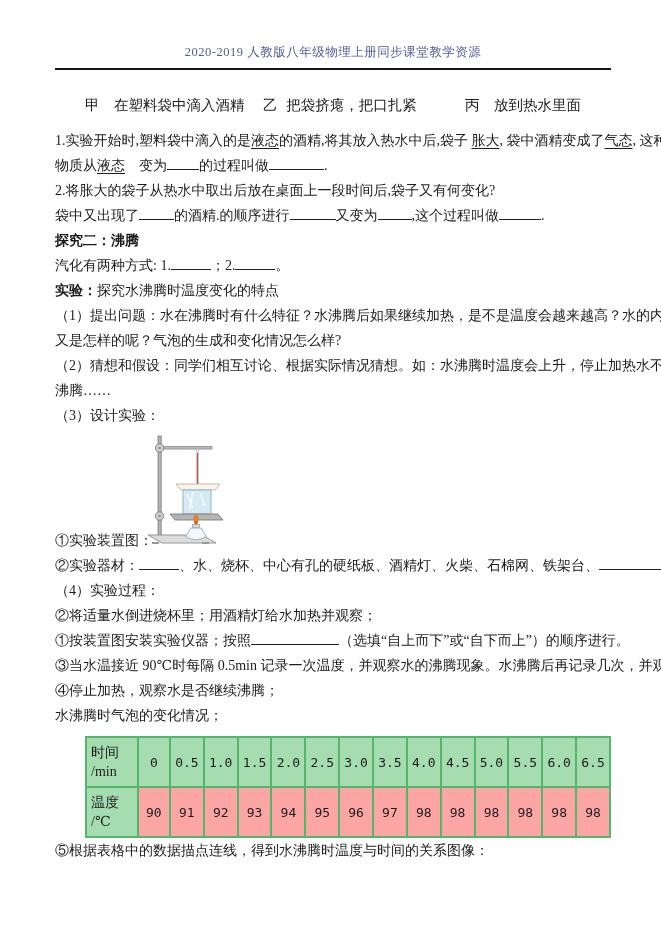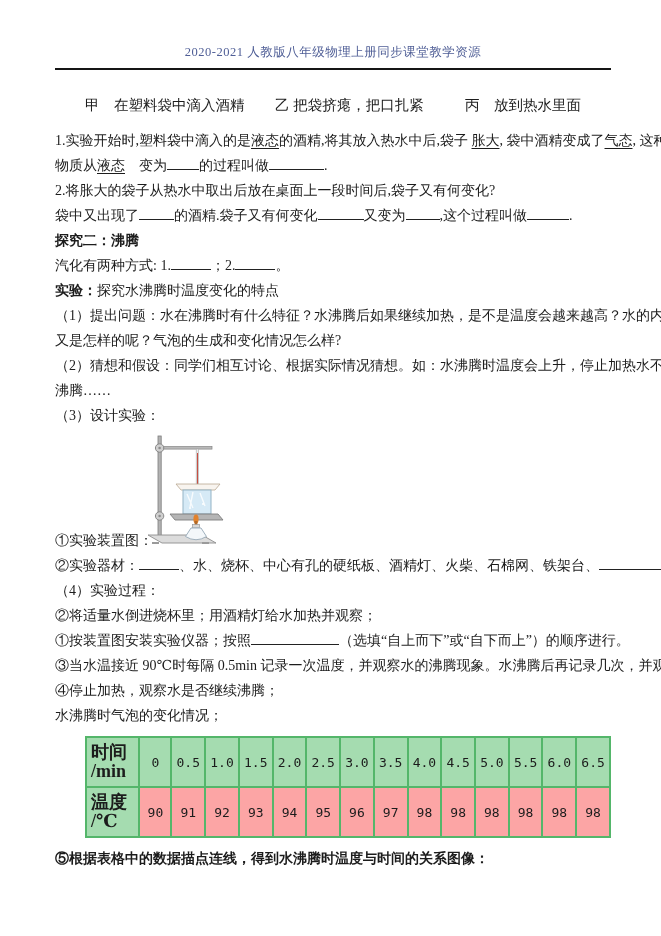--- a/index.html
+++ b/index.html
@@ -7,59 +7,59 @@
     width:661px;height:936px;background:#ffffff;overflow:hidden;position:relative;
     font-family:"Liberation Serif","DejaVu Serif",serif;color:#1c1c1c;
   }
   .page{box-sizing:border-box;padding:44px 50px 0 55px;}
   .hdr{
     text-align:center;font-size:12.5px;letter-spacing:.5px;color:#4f5e96;
     padding-bottom:7px;border-bottom:2px solid #151515;
   }
   .caption-row{position:relative;height:22px;margin-top:26px;font-size:14.5px;}
   .caption-row span{position:absolute;top:0;white-space:nowrap;}
-  .cap-jia{left:30px;text-align:right;} .cap-yi{left:220px;} .cap-bing{left:410px;}
+  .cap-jia{left:30px;text-align:right;} .cap-yi{left:208px;font-family:Liberation Mono, monospace;} .cap-bing{left:410px;}
   .line{font-size:14px;line-height:25px;margin:0;white-space:nowrap;}
   .bold{font-weight:bold;}
   .u{text-decoration:underline;text-underline-offset:3px;}
   .blank{display:inline-block;border-bottom:1px solid #222;height:14px;vertical-align:baseline;}
   .figure{margin:4px 0 0 85px;display:block;}
   .after-figure{margin-top:-16px;}
   .wstable{border-collapse:collapse;margin:8px 0 0 30px;}
   .wstable th,.wstable td{
     border:2px solid #54b66a;text-align:center;vertical-align:middle;
   }
   .wstable th{
-    background:#a5dcb0;font-weight:bold;font-size:18px;width:46px;height:44px;
+    background:#a5dcb0;font-weight:normal;font-size:14px;width:46px;height:44px;
     text-align:left;padding:2px 4px;line-height:19px;
   }
   .wstable td{
     width:29px;height:44px;background:#fca5a5;
     font-family:"DejaVu Sans Mono","Liberation Mono",monospace;font-size:13px;padding:0 2px;
   }
   .wstable td.green{background:#a5dcb0;}
-  .step5{margin-top:8px;font-weight:bold;}
+  .step5{}
 </style>
 </head>
 <body>
 
 <div class="page">
 
-  <div class="hdr">2020-2021 人教版八年级物理上册同步课堂教学资源</div>
+  <div class="hdr">2020-2019 人教版八年级物理上册同步课堂教学资源</div>
 
   <div class="caption-row">
     <span class="cap-jia">甲　在塑料袋中滴入酒精</span>
     <span class="cap-yi">乙 把袋挤瘪，把口扎紧</span>
     <span class="cap-bing">丙　放到热水里面</span>
   </div>
 
   <p class="line" style="margin-top:10px;"><span>1.实验开始时,塑料袋中滴入的是</span><span class="u">液态</span><span>的酒精,将其放入热水中后,袋子 </span><span class="u">胀大</span><span>, 袋中酒精变成了</span><span class="u">气态</span><span>, 这种</span></p>
   <p class="line"><span>物质从</span><span class="u">液态</span><span>　变为</span><span class="blank" style="width: 32px;"></span><span>的过程叫做</span><span class="blank" style="width: 55px;"></span><span>.</span></p>
   <p class="line">2.将胀大的袋子从热水中取出后放在桌面上一段时间后,袋子又有何变化?</p>
-  <p class="line"><span>袋中又出现了</span><span class="blank" style="width: 35px;"></span><span>的酒精.袋子又有何变化</span><span class="blank" style="width: 46px;"></span><span>又变为</span><span class="blank" style="width: 34px;"></span><span>,这个过程叫做</span><span class="blank" style="width: 42px;"></span><span>.</span></p>
+  <p class="line"><span>袋中又出现了</span><span class="blank" style="width: 35px;"></span><span>的酒精.的顺序进行</span><span class="blank" style="width: 46px;"></span><span>又变为</span><span class="blank" style="width: 34px;"></span><span>,这个过程叫做</span><span class="blank" style="width: 42px;"></span><span>.</span></p>
   <p class="line bold">探究二：沸腾</p>
   <p class="line"><span>汽化有两种方式: 1.</span><span class="blank" style="width: 40px;"></span><span>；2.</span><span class="blank" style="width: 40px;"></span><span>。</span></p>
   <p class="line"><span class="bold">实验：</span><span style="">探究水沸腾时温度变化的特点</span></p>
   <p class="line">（1）提出问题：水在沸腾时有什么特征？水沸腾后如果继续加热，是不是温度会越来越高？水的内部</p>
   <p class="line">又是怎样的呢？气泡的生成和变化情况怎么样?</p>
   <p class="line">（2）猜想和假设：同学们相互讨论、根据实际情况猜想。如：水沸腾时温度会上升，停止加热水不会</p>
   <p class="line">沸腾……</p>
   <p class="line">（3）设计实验：</p>
 
   <svg class="figure" width="84" height="112" viewBox="0 0 84 112" xmlns="http://www.w3.org/2000/svg">

